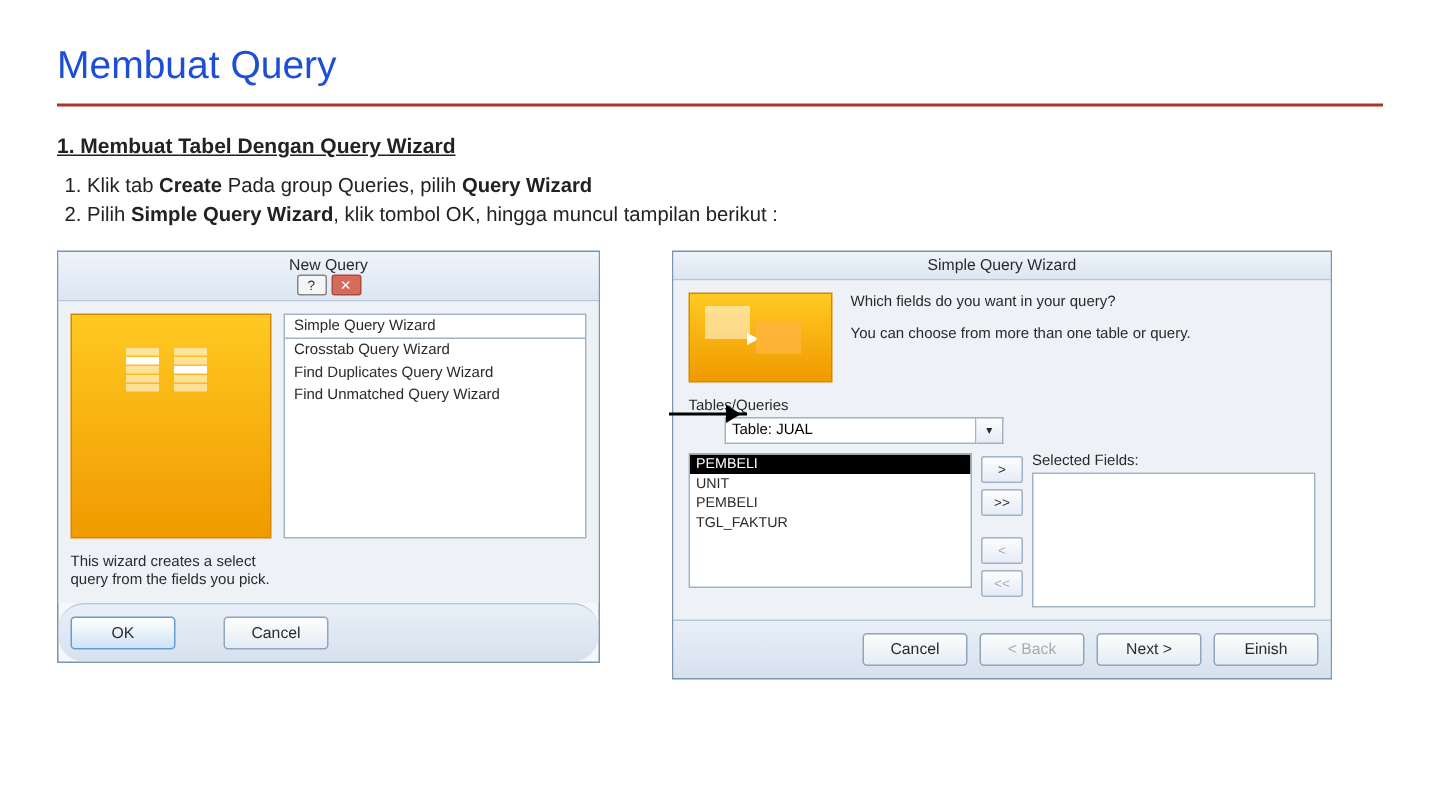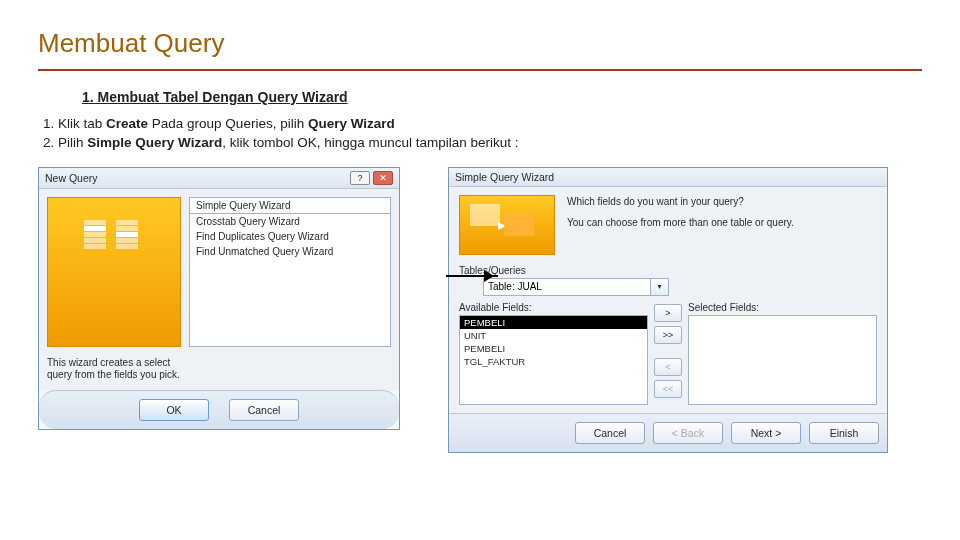--- a/index.html
+++ b/index.html
@@ -1,45 +1,45 @@
 <!DOCTYPE html>
 <html><head>
 <meta charset="utf-8">
 <style>
   * { box-sizing: border-box; margin: 0; padding: 0; }
   body { width: 960px; height: 540px; background: #fff; font-family: "Segoe UI", Arial, sans-serif; color: #222; position: relative; }
   .slide { padding: 28px 38px 0 38px; }
-  .title { font-size: 26px; font-weight: 300; color: #a16207; }
+  .title { font-size: 26px; font-weight: 300; color: #1d4ed8; }
   .hr { border-top: 2px solid #a73724; margin: 10px 0 18px; }
-  .subtitle { font-weight: 700; text-decoration: underline; font-size: 14px; margin-bottom: 10px; margin-left: 44px; }
+  .subtitle { font-weight: 700; text-decoration: underline; font-size: 14px; margin-bottom: 10px; }
   .steps { font-size: 13.5px; line-height: 1.4; padding-left: 20px; }
   .steps li strong { font-weight: 700; }
   .dialogs { display: flex; gap: 48px; margin-top: 14px; align-items: flex-start; position: relative; }
   .arrow { position: absolute; left: 408px; top: 108px; width: 52px; height: 2px; background: #000; }
   .arrow::after { content: ""; position: absolute; right: -2px; top: -5px; border: 6px solid transparent; border-left: 10px solid #000; }
   
   .dlg { border: 1px solid #7a95b0; background: #f4f7fb; font-size: 10px; color: #2a2a2a; }
   .dlg1 { width: 362px; }
-  .dlg-titlebar { display: flex; align-items: center; justify-content: space-between; padding: 3px 6px; background: linear-gradient(#eef4fb,#dce6f2); border-bottom: 1px solid #b8c6d6; }
+  .dlg-titlebar { display: flex; align-items: center; justify-content: space-between; padding: 3px 6px; background: linear-gradient(#eef4fb,#dce6f2); border-bottom: 1px solid #b8c6d6; flex-direction: column; }
   .dlg-titlebar .t { font-size: 10.5px; }
   .winbtns { display: flex; gap: 3px; }
   .winbtn { width: 20px; height: 14px; border: 1px solid #888; border-radius: 2px; display: flex; align-items: center; justify-content: center; font-size: 9px; background: #f5f5f5; }
   .winbtn.close { background: #d66a5b; color: #fff; border-color: #b04a3c; }
   .dlg-body { padding: 8px; background: #eef2f7; }
   .row1 { display: flex; gap: 8px; }
   .preview { width: 134px; height: 150px; background: linear-gradient(#ffc923,#f09a00); border: 1px solid #d68900; position: relative; }
   .preview .mini { position: absolute; top: 22px; left: 36px; display: flex; gap: 10px; }
   .mini .mc { width: 22px; display: flex; flex-direction: column; gap: 1px; }
   .mc span { height: 5px; background: rgba(255,255,255,.55); }
   .mc span.hl { background: #fff; }
   .wizlist { flex: 1; background: #fff; border: 1px solid #9fb3c8; height: 150px; }
   .wizlist .item { padding: 2px 6px; font-size: 10px; }
   .wizlist .item.sel { background: #fff; border-bottom: 1px solid #9fb3c8; font-weight: 400; }
   .desc { margin-top: 10px; font-size: 10px; width: 134px; line-height: 1.25; }
-  .dlg-footer { display: flex; justify-content: center; gap: 20px; padding: 8px; background: linear-gradient(#e8eff8,#d7e1ee); border-top: 1px solid #b8c6d6; border-radius: 17px; }
+  .dlg-footer { display: flex; gap: 32px; padding: 8px; background: linear-gradient(#e8eff8,#d7e1ee); border-top: 1px solid #b8c6d6; border-radius: 17px; }
   .btn { min-width: 70px; padding: 4px 14px; border: 1px solid #8fa6bd; border-radius: 3px; background: linear-gradient(#fdfdfd,#e4ecf5); font-size: 10.5px; text-align: center; }
   .btn.primary { background: linear-gradient(#fff,#cfe2f6); border-color: #6a9bd0; }
   
   .dlg2 { width: 440px; }
   .d2body { padding: 8px 10px; background: #eef2f7; }
   .d2top { display: flex; gap: 12px; }
   .d2img { width: 96px; height: 60px; background: linear-gradient(#ffc923,#f09a00); border: 1px solid #d68900; position: relative; }
   .d2img::before, .d2img::after { content:""; position:absolute; width:30px; height:22px; background:rgba(255,255,255,.5); }
   .d2img::before { top:8px; left:10px; }
   .d2img::after { top:18px; left:44px; background:rgba(255,180,60,.85); }
@@ -137,21 +137,20 @@
             <div style="margin-top:8px">You can choose from more than one table or query.</div>
           </div>
         </div>
         <div class="lbl">Tables/Queries</div>
         <div class="combo" style="width:210px">
           <input value="Table: JUAL" style="">
           <div class="drop">▾</div>
         </div>
         <div class="cols">
           <div class="col">
-            <div class="lbl2">Available Fields:</div>
             <div class="listbox">
               <div class="li sel">PEMBELI</div>
               <div class="li">UNIT</div>
               <div class="li">PEMBELI</div>
               <div class="li">TGL_FAKTUR</div>
             </div>
           </div>
           <div class="movebtns">
             <div class="mbtn">&gt;</div>
             <div class="mbtn">&gt;&gt;</div>

